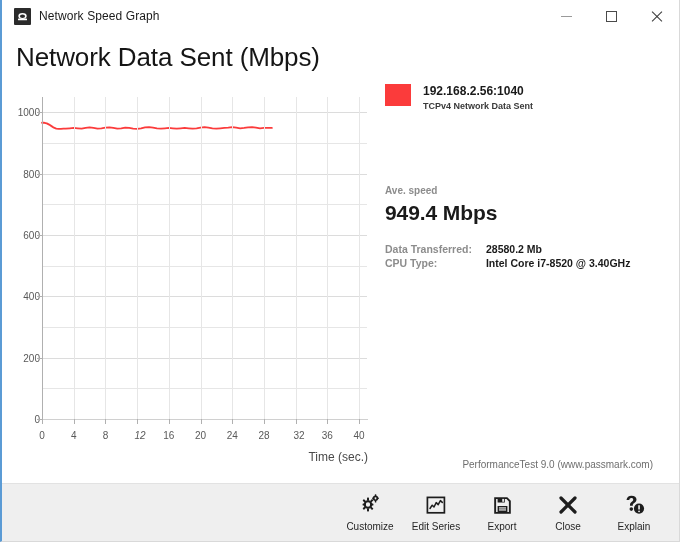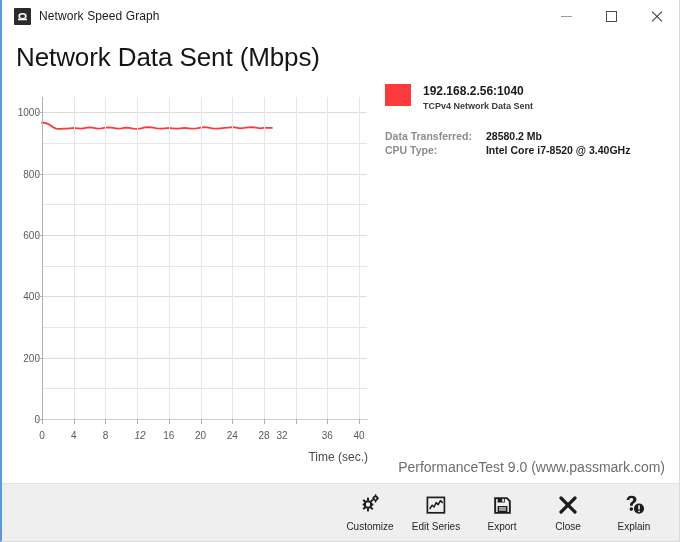--- a/index.html
+++ b/index.html
@@ -258,23 +258,23 @@
     color: #8c8c8c;
     padding-right: 14px;
     white-space: nowrap;
   }
   .stats-table td.v {
     color: #1a1a1a;
     white-space: nowrap;
   }
   .footer-note {
     position: absolute;
-    right: 14px;
+    right: 26px;
     top: 459px;
-    font-size: 14px;
+    font-size: 10px;
     color: #6e6e6e;
     padding-left: 16px;
   }
 
   
   .toolbar {
     position: absolute;
     left: 0;
     bottom: 0;
     width: 100%;
@@ -391,39 +391,43 @@
         <div class="xlabel" style="left: 138px; font-style: italic;">12</div>
         <div class="tick-x" style="left: 135.122px;"></div>
         <div class="xlabel" style="left: 166.829px;">16</div>
         <div class="tick-x" style="left: 166.829px;"></div>
         <div class="xlabel" style="left: 198.537px;">20</div>
         <div class="tick-x" style="left: 198.537px;"></div>
         <div class="xlabel" style="left: 230.244px;">24</div>
         <div class="tick-x" style="left: 230.244px;"></div>
         <div class="xlabel" style="left: 261.951px;">28</div>
         <div class="tick-x" style="left: 261.951px;"></div>
-        <div class="xlabel" style="left: 280px;">32</div>
+        <div class="xlabel" style="left: 297px;">32</div>
         <div class="tick-x" style="left: 293.659px;"></div>
         <div class="xlabel" style="left: 325.366px;">36</div>
         <div class="tick-x" style="left: 325.366px;"></div>
         <div class="xlabel" style="left: 357.073px;">40</div>
         <div class="tick-x" style="left: 357.073px;"></div>
       </div>
     <div class="axis-title">Time (sec.)</div>
   </div>
 
   <div class="info-panel">
     <div class="legend-row">
       <span class="legend-swatch" id="legend-swatch" style="background: rgb(251, 59, 59);"></span>
       <span>
         <div class="legend-title">192.168.2.56:1040</div>
         <div class="legend-sub">TCPv4 Network Data Sent</div>
       </span>
     </div>
 
+    <div class="ave-block">
+      <div class="ave-label">Ave. speed</div>
+      <div class="ave-value">949.4 Mbps</div>
+    </div>
 
     <table class="stats-table">
       <tbody id="stats-body">
           <tr>
             <td class="k">Data Transferred:</td>
             <td class="v">28580.2 Mb</td>
           </tr>
           <tr>
             <td class="k">CPU Type:</td>
             <td class="v">Intel Core i7-8520 @ 3.40GHz</td>

